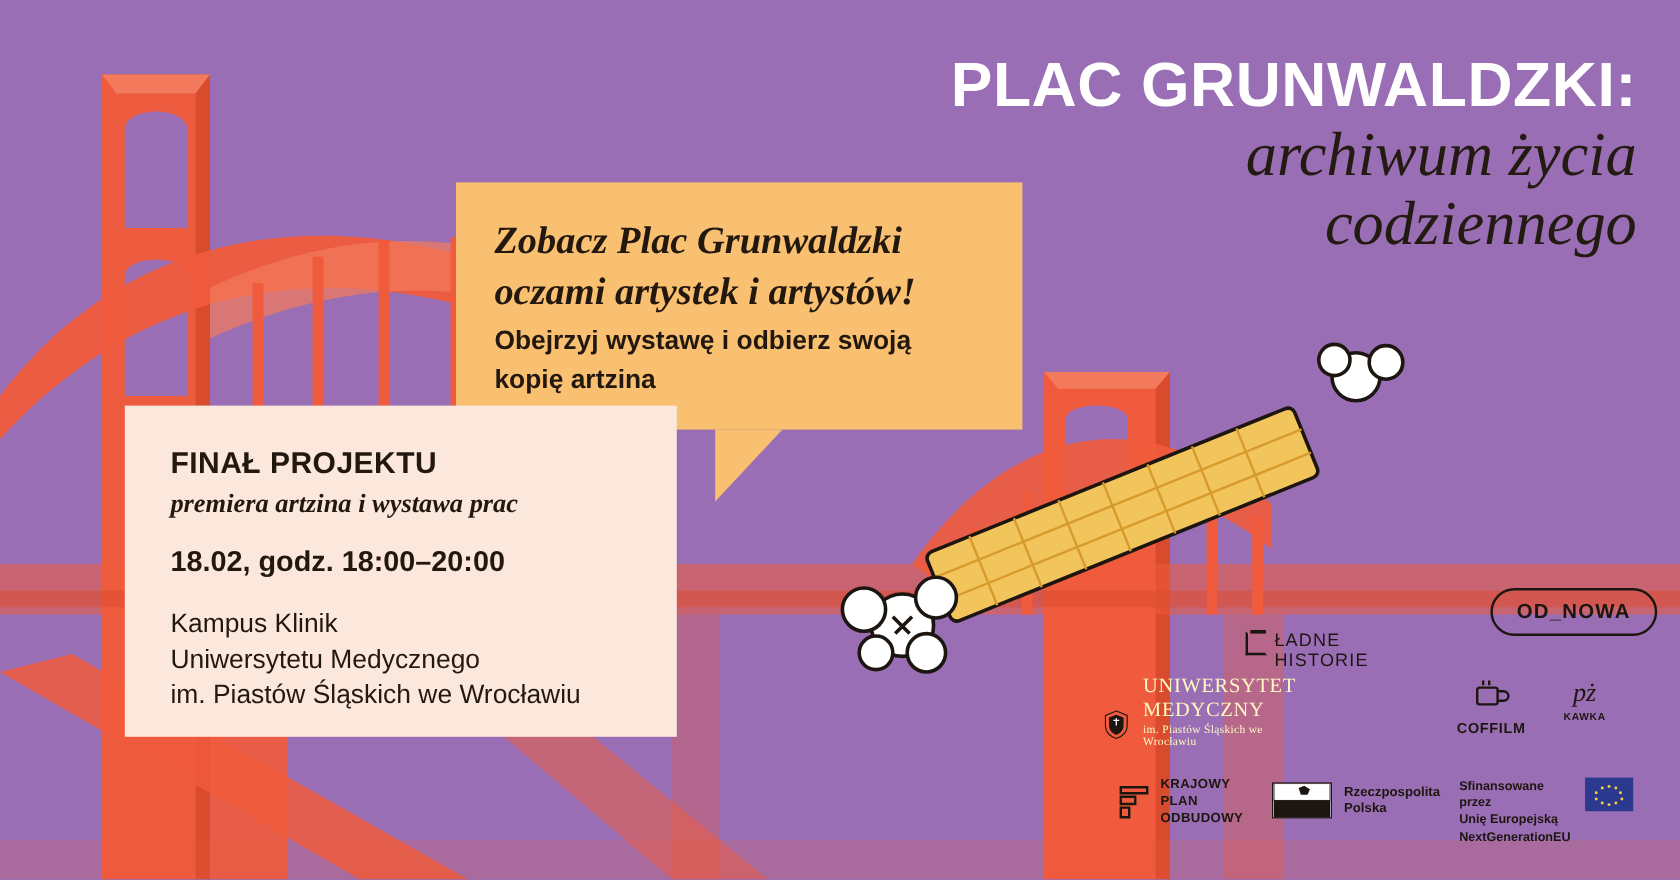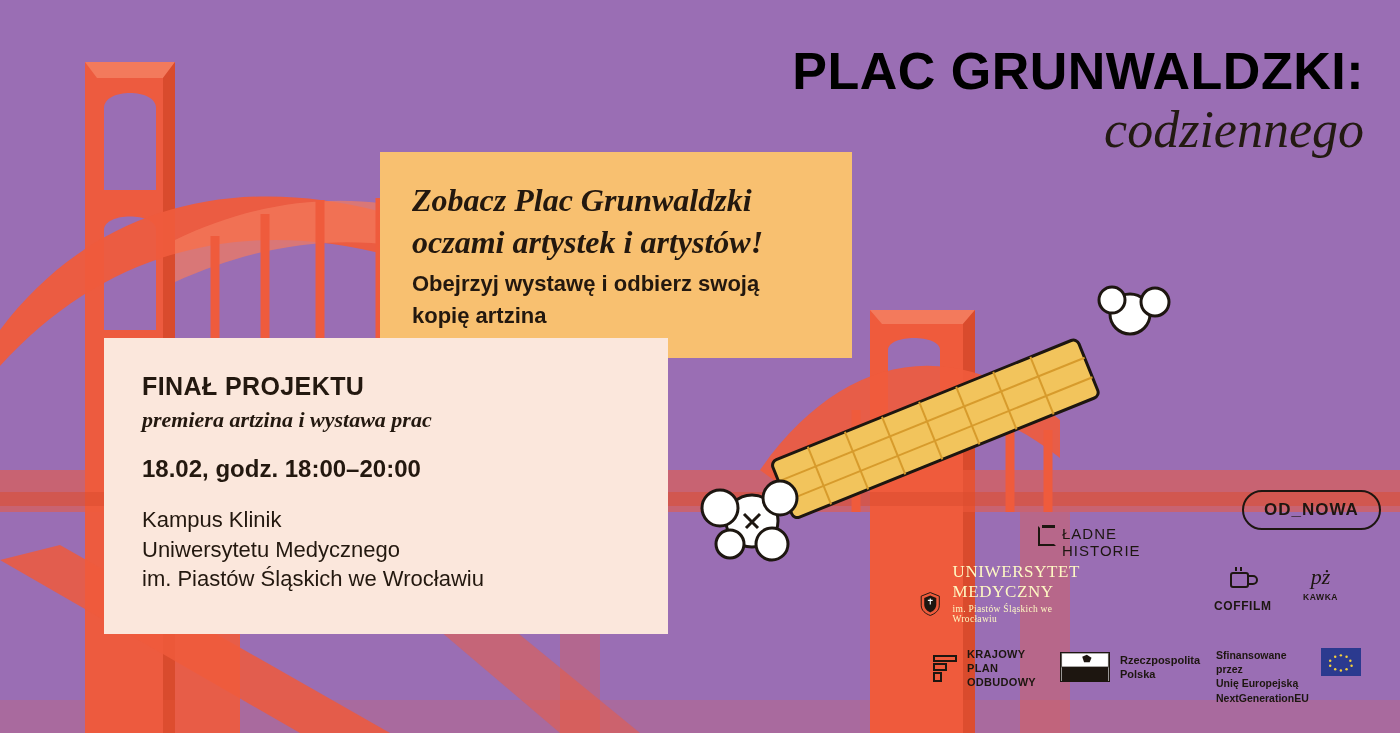--- a/index.html
+++ b/index.html
@@ -34,21 +34,21 @@
     top: 44px;
     text-align: right;
     color: #2b2016;
     z-index: 6;
   }
   #title-main {
     font-size: 52px;
     font-weight: bold;
     letter-spacing: 0.5px;
     line-height: 1.06;
-    color: #000000;
+    color: #ffffff;
   }
   #title-sub {
     font-family: "Liberation Serif", serif;
     font-style: italic;
     font-size: 52px;
     line-height: 1.1;
     color: #231a12;
     margin-top: 2px;
   }
   #title-sub .line2 { display: block; }
@@ -87,23 +87,23 @@
     border-top: 60px solid #f8c070;
     border-right: 56px solid transparent;
     z-index: 7;
   }
 
   
   #info-card {
     position: absolute;
     left: 104px;
     top: 338px;
-    width: 564px;
+    width: 460px;
     background: #fbe7dc;
-    padding: 34px 36px 40px 38px;
+    padding: 34px 36px 20px 38px;
     z-index: 8;
   }
   #info-card .info-title {
     font-size: 25px;
     font-weight: bold;
     letter-spacing: 0.4px;
     color: #23180f;
   }
   #info-card .info-subtitle {
     font-family: "Liberation Serif", serif;
@@ -369,20 +369,21 @@
         <circle cx="72" cy="268" r="16"></circle>
         <circle cx="30" cy="268" r="14"></circle>
       </g>
       <path d="M44 238 l14 14 M60 238 l-14 14" stroke="#1d1610" stroke-width="3" fill="none"></path>
     </g>
   </svg>
 
   <div id="title-block">
     <div id="title-main">PLAC GRUNWALDZKI:</div>
     <div id="title-sub">
+      <span class="line1">archiwum życia</span>
       <span class="line2">codziennego</span>
     </div>
   </div>
 
   <div id="bubble">
     <div class="bubble-headline">
       <div>Zobacz Plac Grunwaldzki</div>
       <div>oczami artystek i artystów!</div>
     </div>
     <div class="bubble-body">

